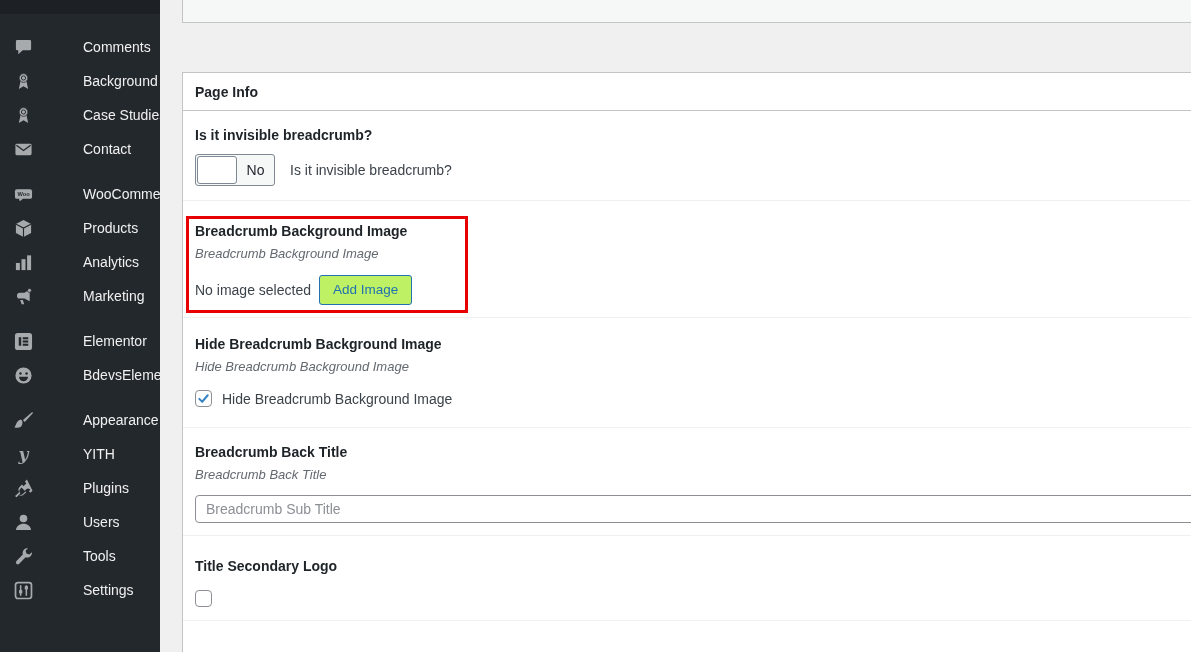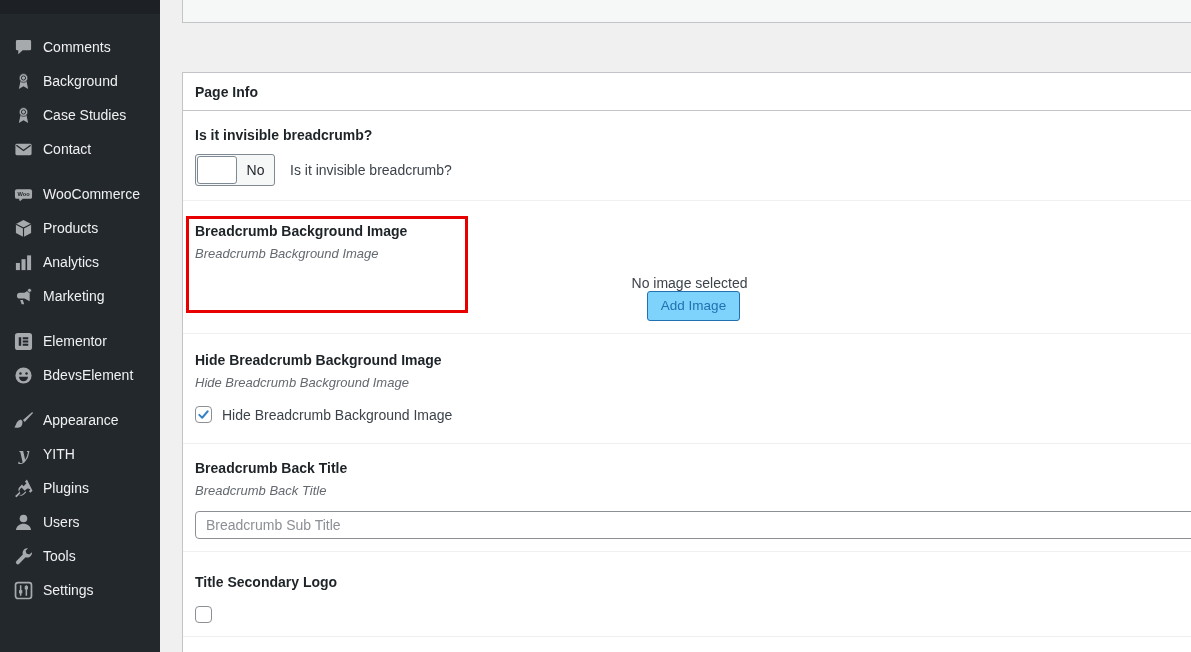--- a/index.html
+++ b/index.html
@@ -23,21 +23,21 @@
   }
   .menu-group {
     list-style: none; margin: 0; padding: 0;
   }
   .menu-group.first { margin-top: 16px; }
   .menu-group + .menu-group { margin-top: 11px; }
   .menu-item {
     display: flex; align-items: center;
     height: 34px; padding-left: 13px;
     color: #f0f0f1; font-size: 14px;
-    cursor: pointer; white-space: nowrap;
+    cursor: pointer; white-space: nowrap; gap: 40px;
   }
   .menu-item .icon {
     width: 20px; height: 20px; margin-right: 10px;
     display: inline-flex; align-items: center; justify-content: center;
     flex: 0 0 20px;
   }
   .menu-item .icon svg { width: 19px; height: 19px; display: block; }
 
   
   .top-box {
@@ -88,26 +88,26 @@
     width: 40px; height: 28px; margin-left: 1px;
     background: #fff; border: 1px solid #7e8993; border-radius: 3px;
   }
   .toggle-state {
     flex: 1; text-align: center;
     font-size: 14px; color: #23282d;
   }
 
   
   .row-media { padding: 22px 12px 12px 12px; }
-  .media-line { display: flex; align-items: center; margin-top: 14px; flex-direction: column; }
+  .media-line { display: flex; align-items: center; margin-top: 14px; }
   .media-status { font-size: 14px; color: #3c434a; }
   .add-image-btn {
     margin-left: 8px;
     padding: 0 13px; height: 30px; line-height: 28px;
-    background: #7dd3fc;
+    background: #bef264;
     border: 1px solid #2271b1; border-radius: 3px;
     color: #2271b1; font-size: 13.5px;
     font-family: "Liberation Sans", sans-serif;
     cursor: pointer;
   }
   .highlight-box {
     position: absolute; left: 3px; top: 15px;
     width: 282px; height: 97px;
     border: 3px solid #e80000;
     pointer-events: none;

